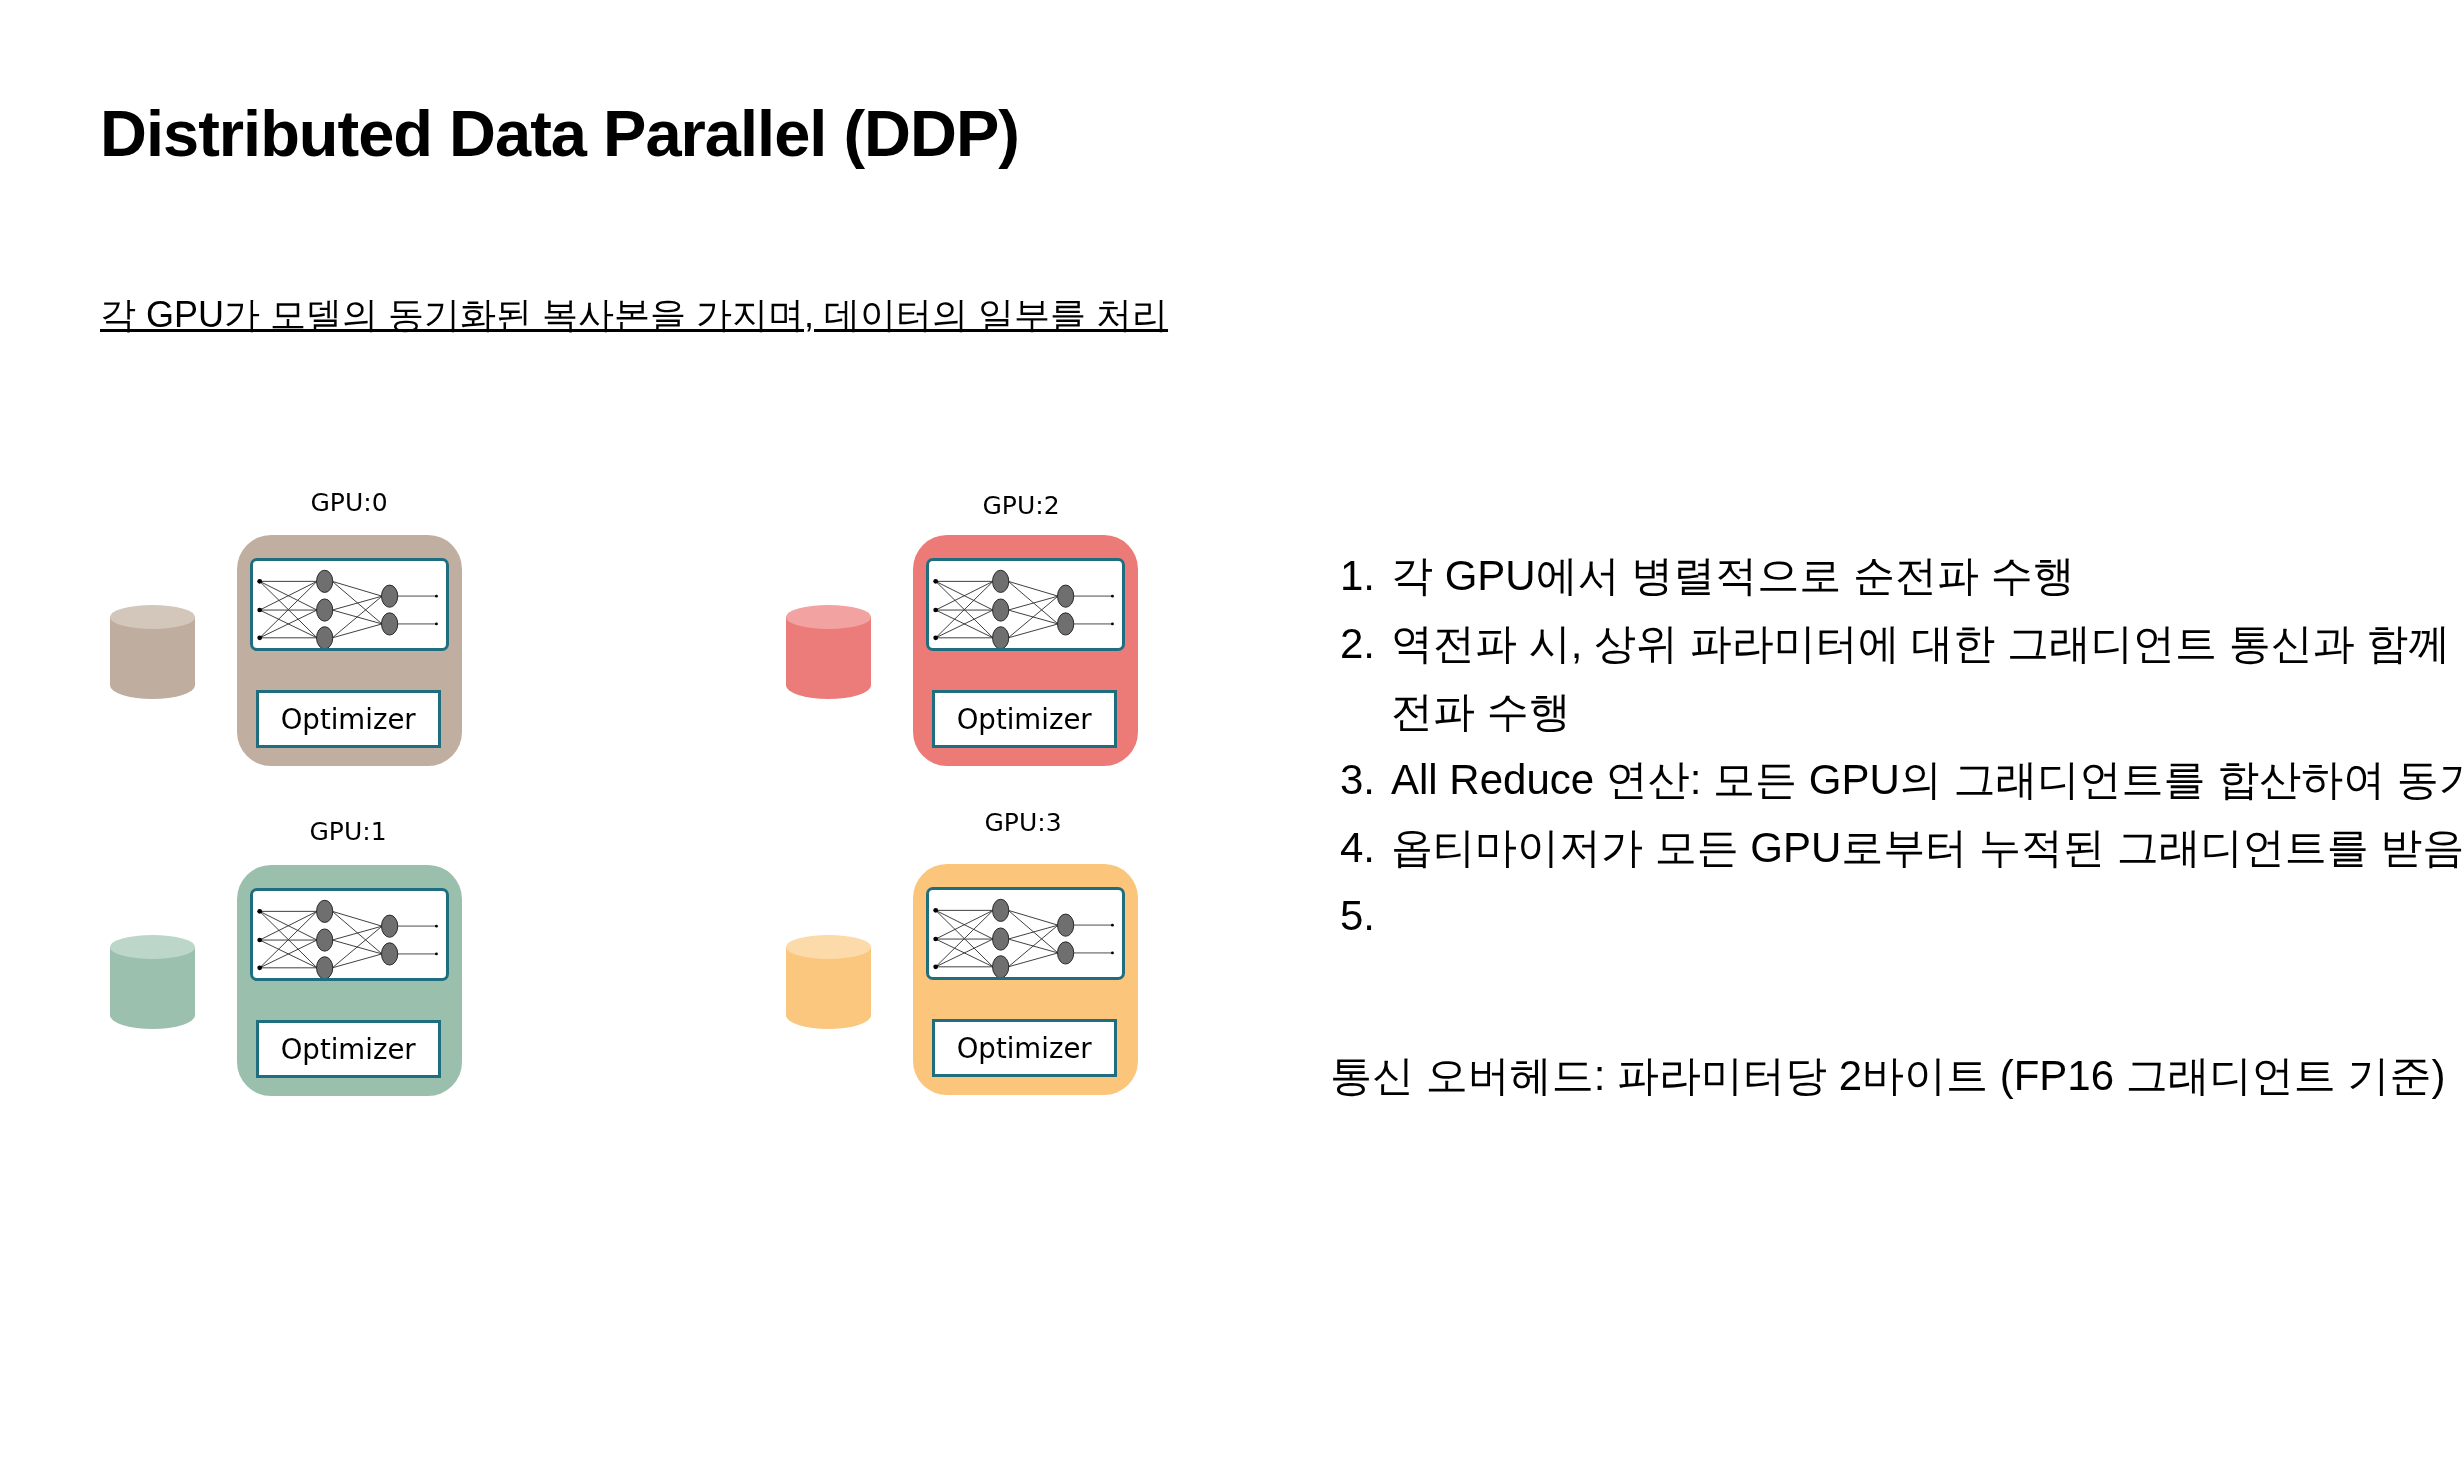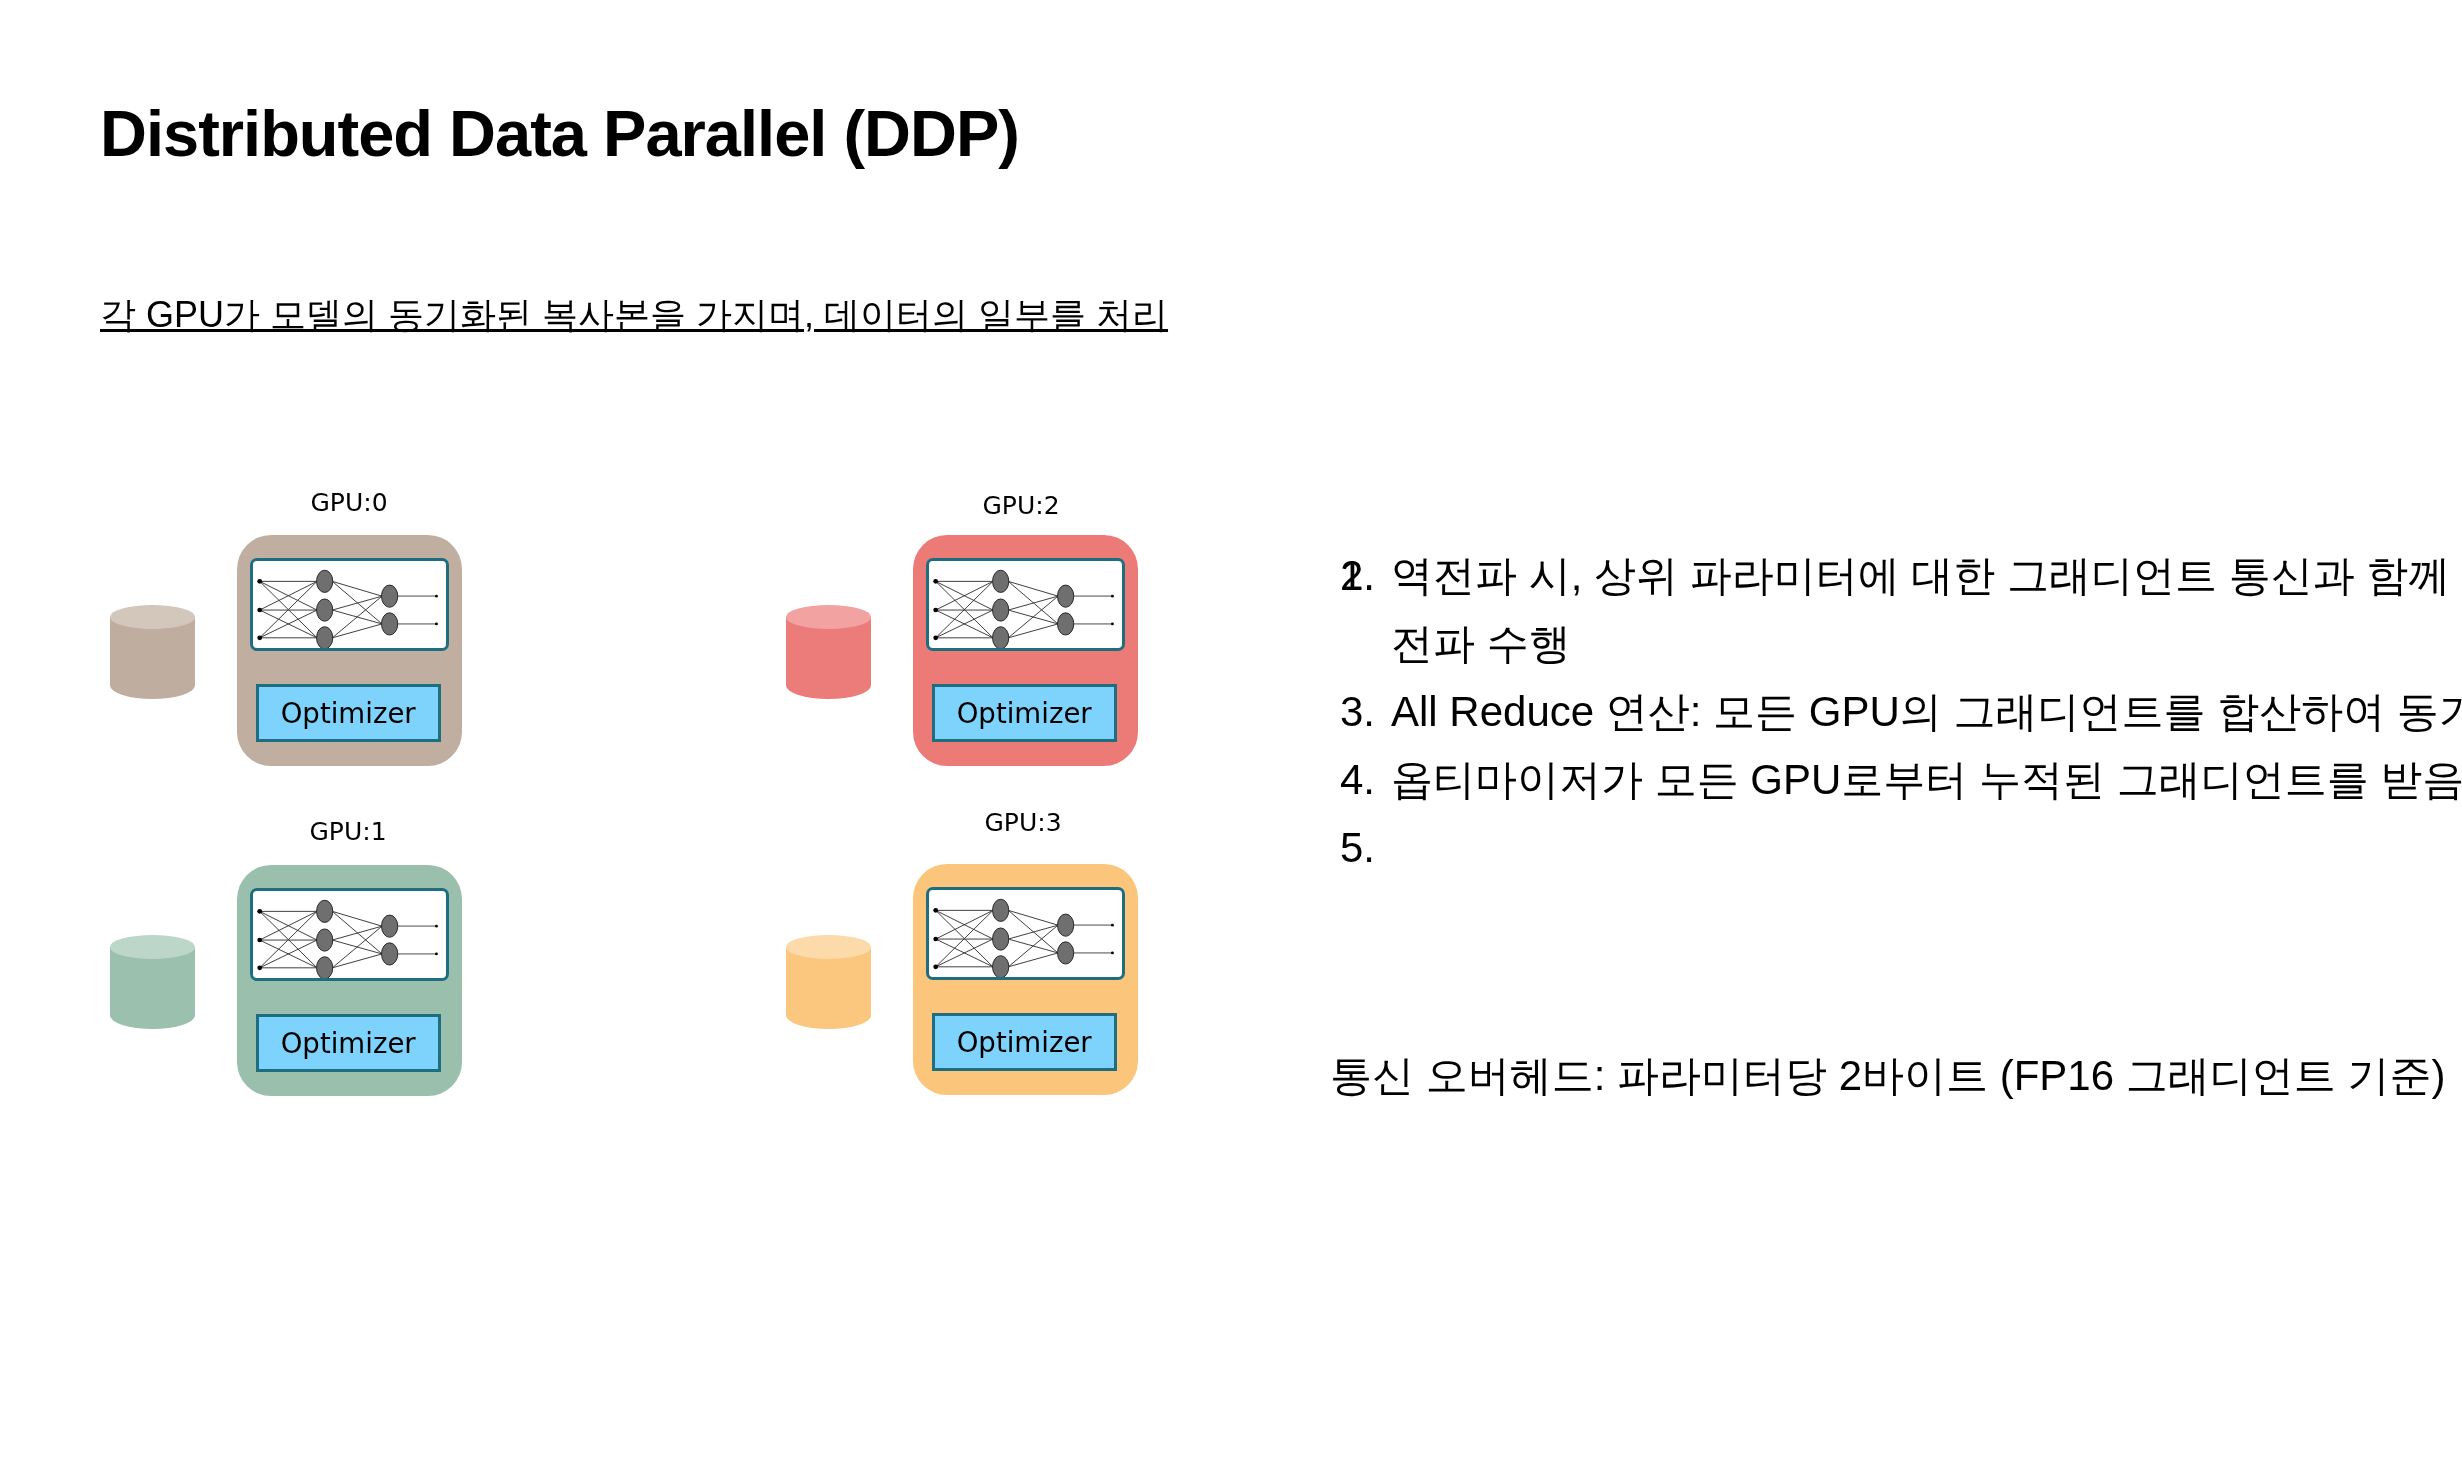--- a/index.html
+++ b/index.html
@@ -25,22 +25,22 @@
     .cyl .topcap { position: absolute; left: 0; top: 0; width: 85px; height: 23.6px; border-radius: 50%; }
     .gpu-box {
       position: absolute; width: 225px; height: 231px; border-radius: 34px;
     }
     .nn-panel {
       position: absolute; left: 12.8px; top: 22.7px; width: 199px; height: 93px;
       background: #fff; border: 3.9px solid #1f6e7f; border-radius: 6.9px; box-sizing: border-box;
     }
     .nn-panel svg { position: absolute; left: 0; top: 0; width: 100%; height: 100%; }
     .opt-box {
-      position: absolute; left: 18.7px; top: 149px; width: 185px; height: 58px;
-      background: #7dd3fc; border: 3.9px solid #1f6e7f; box-sizing: border-box;
+      position: absolute; left: 18.7px; top: 155px; width: 185px; height: 58px;
+      background: #ffffff; border: 3.9px solid #1f6e7f; box-sizing: border-box;
       display: flex; align-items: center; justify-content: center;
       font-family: "DejaVu Sans", sans-serif; font-size: 27.6px;
     }
     .steps {
       position: absolute; left: 1340px; top: 542px; margin: 0; padding: 0; list-style: none;
       font-size: 42px; line-height: 68px;
     }
     .steps li { position: relative; padding-left: 51px; width: 1147px; }
     .steps li .num { position: absolute; left: 0; top: 0; }
     .note {
@@ -215,21 +215,21 @@
             <ellipse cx="150" cy="166" rx="17" ry="24" fill="#6f6f6f" stroke="#222" stroke-width="2"></ellipse>
             <ellipse cx="286" cy="76" rx="17" ry="24" fill="#6f6f6f" stroke="#222" stroke-width="2"></ellipse>
             <ellipse cx="286" cy="136" rx="17" ry="24" fill="#6f6f6f" stroke="#222" stroke-width="2"></ellipse>
           </svg>
       </div>
       <div class="opt-box">Optimizer</div>
     </div>
   </div>
 
   <ol class="steps">
-    <li><span class="num">1.</span></li>
+    <li><span class="num">1.</span><span>각 GPU에서 병렬적으로 순전파 수행</span></li>
     <li><span class="num">2.</span><span>역전파 시, 상위 파라미터에 대한 그래디언트 통신과 함께 역전파 수행</span></li>
     <li><span class="num">3.</span><span>All Reduce 연산: 모든 GPU의 그래디언트를 합산하여 동기화</span></li>
     <li><span class="num">4.</span><span>옵티마이저가 모든 GPU로부터 누적된 그래디언트를 받음</span></li>
     <li><span class="num">5.</span></li>
   </ol>
 
   <div class="note">통신 오버헤드: 파라미터당 2바이트 (FP16 그래디언트 기준)</div>
 </div>
 
 

